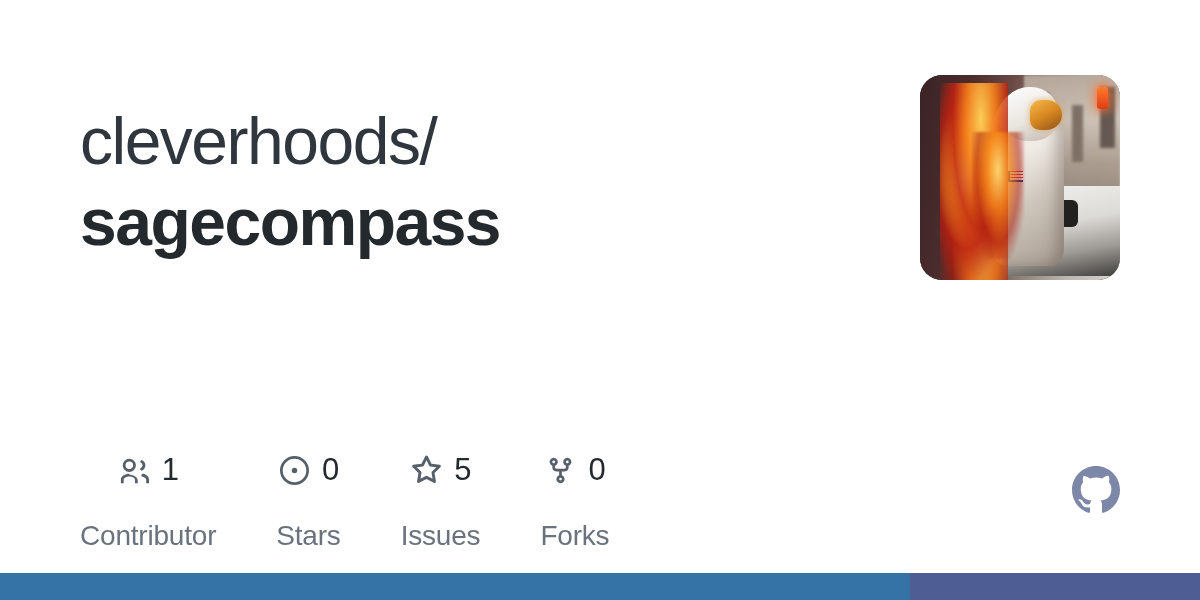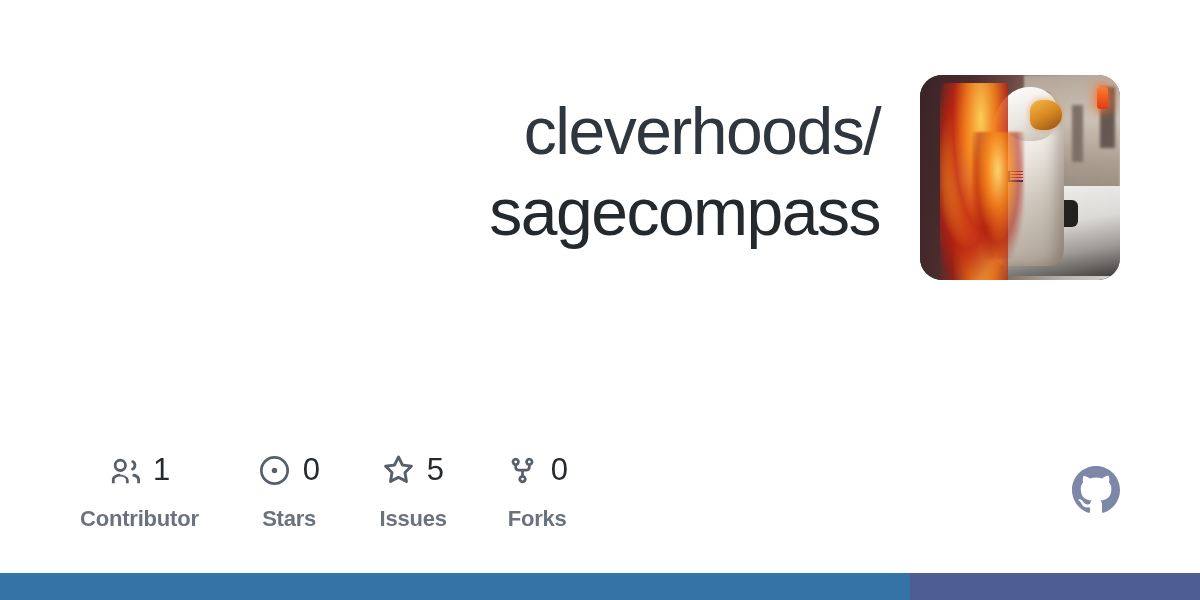--- a/index.html
+++ b/index.html
@@ -18,46 +18,44 @@
   .card {
     position: absolute;
     inset: 0;
     background: #ffffff;
   }
 
   
   .content {
     position: absolute;
     left: 80px;
-    top: 0;
+    top: 10px;
     width: 800px;
-    text-align: right;
   }
 
   .repo-title {
     margin: 0;
     padding: 0;
     color: #2f363d;
     letter-spacing: -1.5px;
     line-height: 1.08;
   }
   .owner-line {
     display: block;
     font-size: 66px;
     font-weight: 300;
     color: #2f363d;
     margin-top: 96px;
   }
   .name-line {
     display: block;
     font-size: 66px;
-    font-weight: 400;
+    font-weight: 700;
     color: #24292e;
     margin-top: 10px;
-    margin-left: 40px;
   }
 
   .repo-description {
     margin: 0;
     padding: 0;
     font-size: 30px;
     font-weight: 400;
     color: #6a737d;
     letter-spacing: -0.3px;
     margin-top: 50px;
@@ -238,24 +236,24 @@
     color: #57606a;
   }
   .stat-value {
     font-size: 31px;
     font-weight: 400;
     color: #24292e;
     margin-left: 12px;
     letter-spacing: -0.5px;
   }
   .stat-label {
-    font-size: 22px;
-    font-weight: 700;
+    font-size: 28px;
+    font-weight: 400;
     color: #6a737d;
-    margin-top: 16px;
+    margin-top: 30px;
     letter-spacing: -0.2px;
   }
 
   
   .octocat {
     position: absolute;
     left: 1072px;
     top: 466px;
     width: 48px;
     height: 48px;

